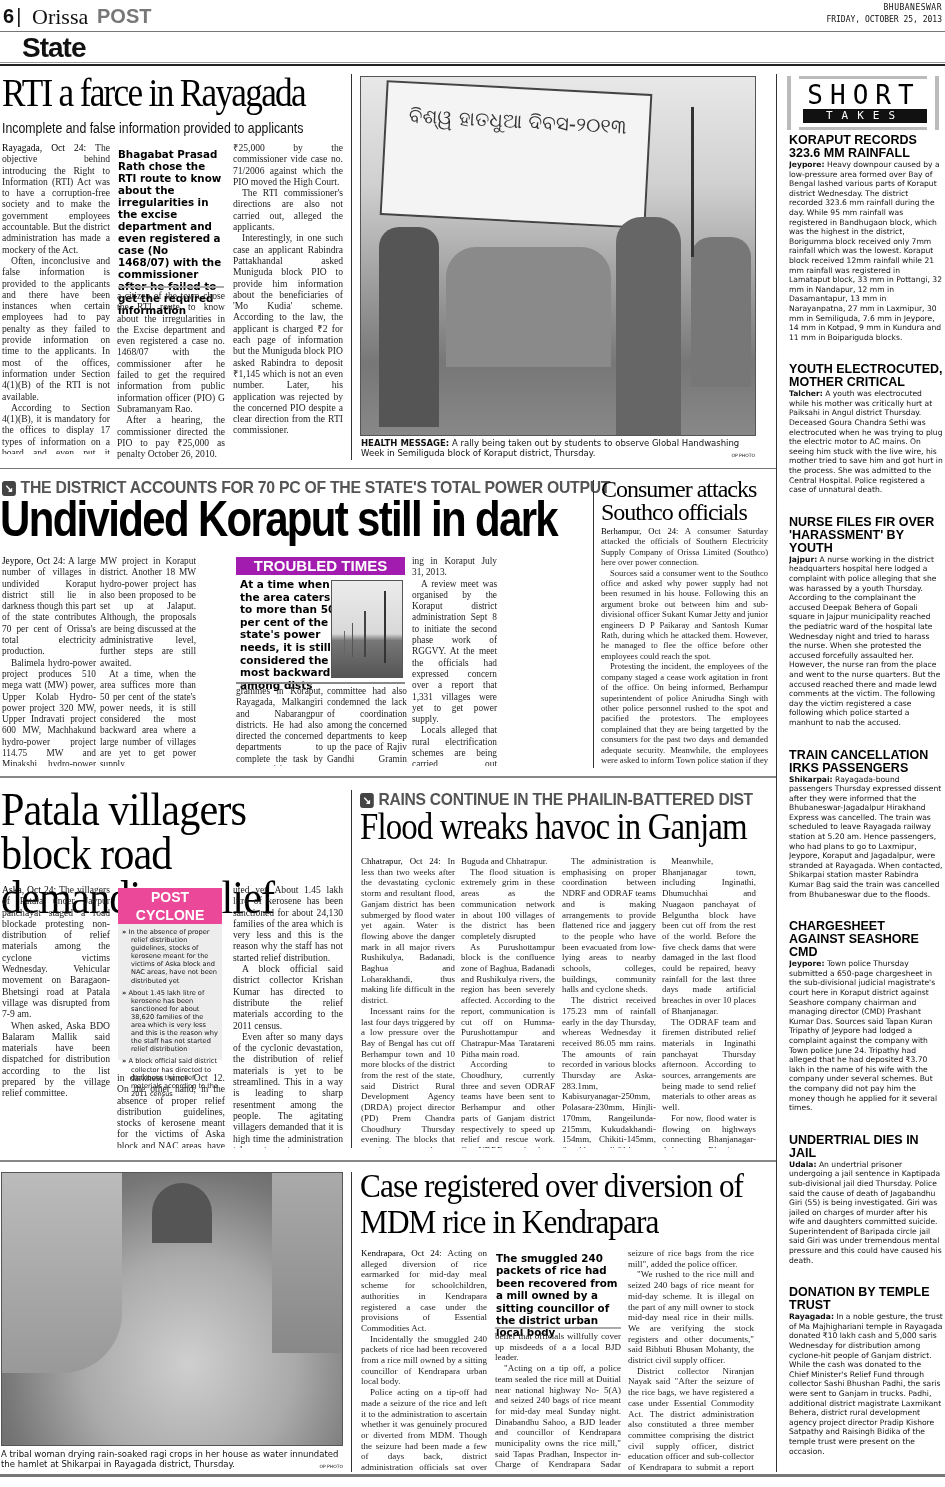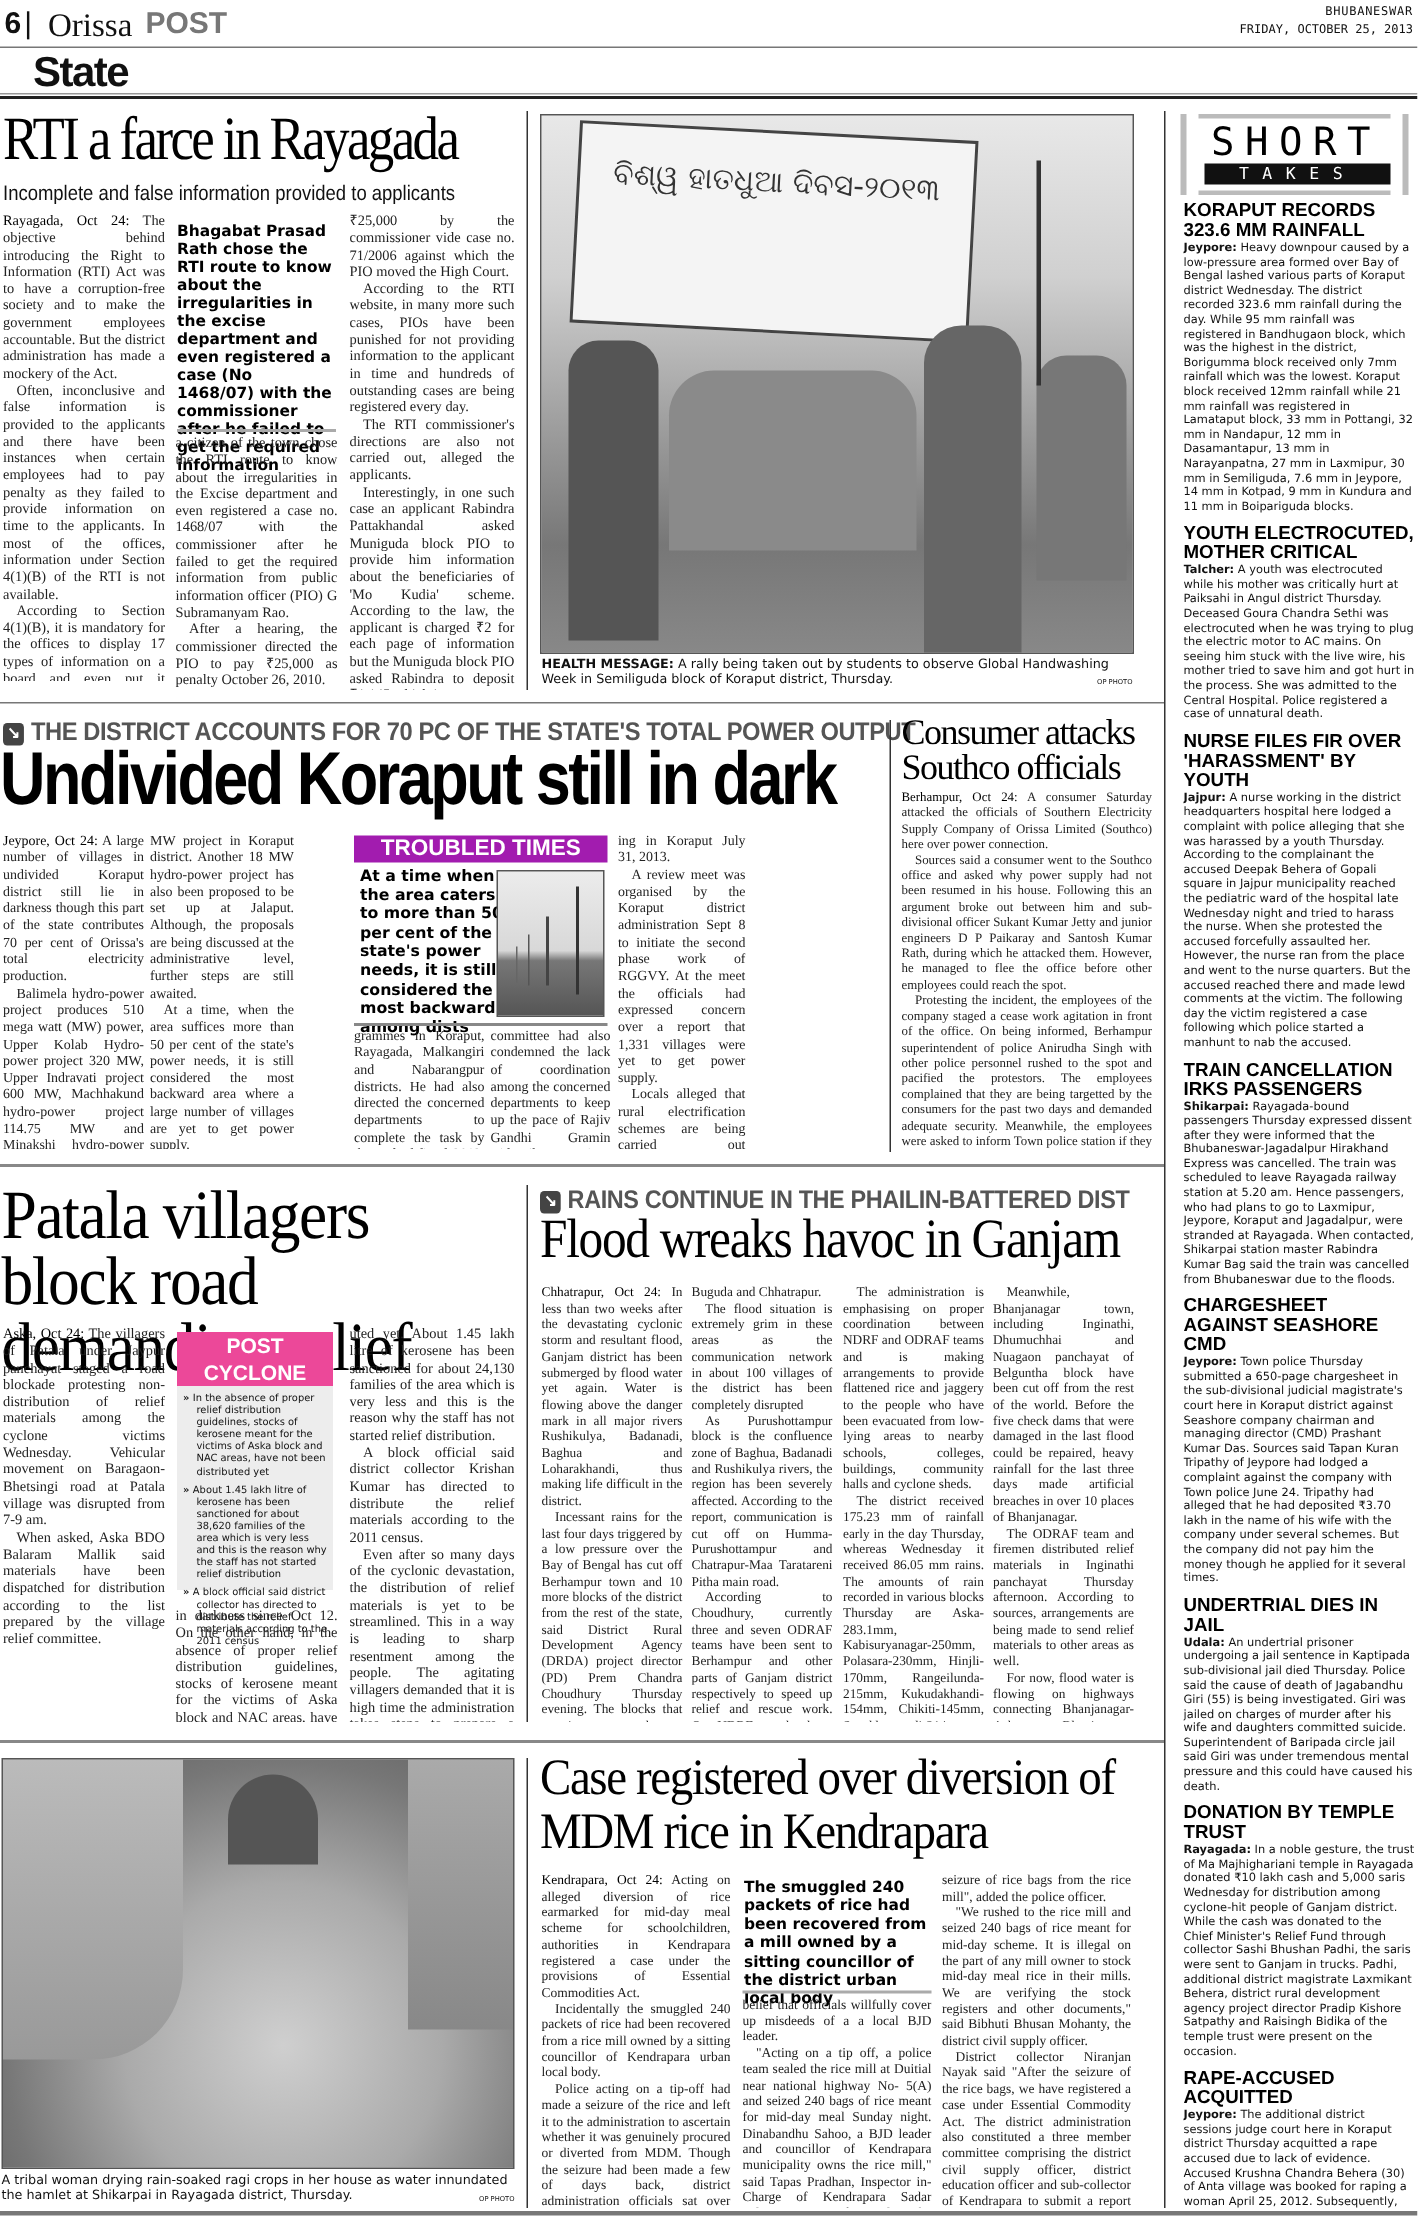--- a/index.html
+++ b/index.html
@@ -24,21 +24,21 @@
 .vrule{position:absolute;width:1px;background:#333}
 .hrule{position:absolute;height:2px;background:#888}
 .headline{font-family:"Liberation Serif",serif;color:#000;letter-spacing:-1px;line-height:1}
 .kicker{font-family:"Liberation Sans",sans-serif;font-weight:bold;color:#555;font-size:17px;letter-spacing:-.3px;white-space:nowrap}
 .kicker-icon{display:inline-block;width:15px;height:15px;background:#444;border-radius:3px;color:#fff;font-size:11px;line-height:15px;text-align:center;vertical-align:1px;margin-right:5px}
 .pull{font-family:"DejaVu Sans",sans-serif;font-weight:bold;font-size:11px;line-height:13px;color:#000}
 .caption{font-family:"DejaVu Sans",sans-serif;font-size:8.5px;line-height:10px;color:#111}
 .credit{font-family:"DejaVu Sans",sans-serif;font-size:4.5px;float:right;margin-top:3px}
 
 .st{font-family:"DejaVu Sans",sans-serif;font-size:7.6px;line-height:9.6px;color:#111}
-.st h3{font-family:"Liberation Sans",sans-serif;font-weight:bold;font-size:12.5px;line-height:13px;margin-top:7px;color:#000}
+.st h3{font-family:"Liberation Sans",sans-serif;font-weight:bold;font-size:12.5px;line-height:13px;margin-top:21px;color:#000}
 .st .lead{font-weight:bold}
 
 .photo{position:absolute;background:linear-gradient(180deg,#ddd 0%,#bbb 40%,#888 75%,#999 100%);border:1px solid #555;overflow:hidden}
 .col{position:absolute}
 </style>
 </head>
 <body>
 
 <div class="abs" id="masthead"></div>
 <span class="abs" id="pageno"><span>6</span><span style="font-weight:normal;margin-left:2px">|</span></span>
@@ -58,21 +58,20 @@
 </div>
 <div class="abs pull" style="left:118px;top:148px;width:105px;font-size:10.3px;line-height:12px">Bhagabat Prasad Rath chose the RTI route to know about the irregularities in the excise department and even registered a case (No 1468/07) with the commissioner after he failed to get the required information</div>
 <div class="abs" style="left:118px;top:286px;width:106px;height:2px;background:#aaa"></div>
 <div class="col body" style="left:117px;top:290px;width:108px;height:170px;overflow:hidden">
   <p class="first">a citizen of the town chose the RTI route to know about the irregularities in the Excise department and even registered a case no. 1468/07 with the commissioner after he failed to get the required information from public information officer (PIO) G Subramanyam Rao.</p>
     <p>After a hearing, the commissioner directed the PIO to pay ₹25,000 as penalty October 26, 2010.</p>
     <p>Similarly, another PIO Bhupati Deo was asked to pay</p>
 </div>
 <div class="col body" style="left:233px;top:142px;width:110px;height:318px;overflow:hidden">
   <p class="first">₹25,000 by the commissioner vide case no. 71/2006 against which the PIO moved the High Court.</p>
-    <p>According to the RTI website, in many more such cases, PIOs have been punished for not providing information to the applicant in time and hundreds of outstanding cases are being registered every day.</p>
     <p>The RTI commissioner's directions are also not carried out, alleged the applicants.</p>
     <p><span>Interestingly, in one such case an applicant Rabindra Pattakhandal asked Muniguda block PIO to provide him information about the beneficiaries of 'Mo Kudia' scheme. According to the law, the applicant is charged ₹2 for each page of information but the Muniguda block PIO asked Rabindra to deposit ₹1,145 which is not an even number. Later, his application was rejected by the concerned PIO despite a clear direction from the RTI commissioner.</span> </p>
 </div>
 <div class="vrule" style="left:351px;top:74px;height:386px"></div>
 
 <div class="photo" style="left:360px;top:76px;width:396px;height:360px;background:linear-gradient(180deg,#e8e8e8 0%,#d0d0d0 30%,#9a9a9a 60%,#777 80%,#888 100%)">
   <div class="abs" style="left:22px;top:10px;width:266px;height:135px;background:#f4f4f4;border:2px solid #444;transform:rotate(3deg)">
     <div style="font-family:'DejaVu Sans',sans-serif;font-size:20px;color:#333;text-align:center;margin-top:20px">ବିଶ୍ୱ ହାତଧୁଆ ଦିବସ-୨୦୧୩</div>
   </div>
   <div class="abs" style="left:18px;top:150px;width:60px;height:200px;background:#555;border-radius:20px 20px 0 0"></div>

